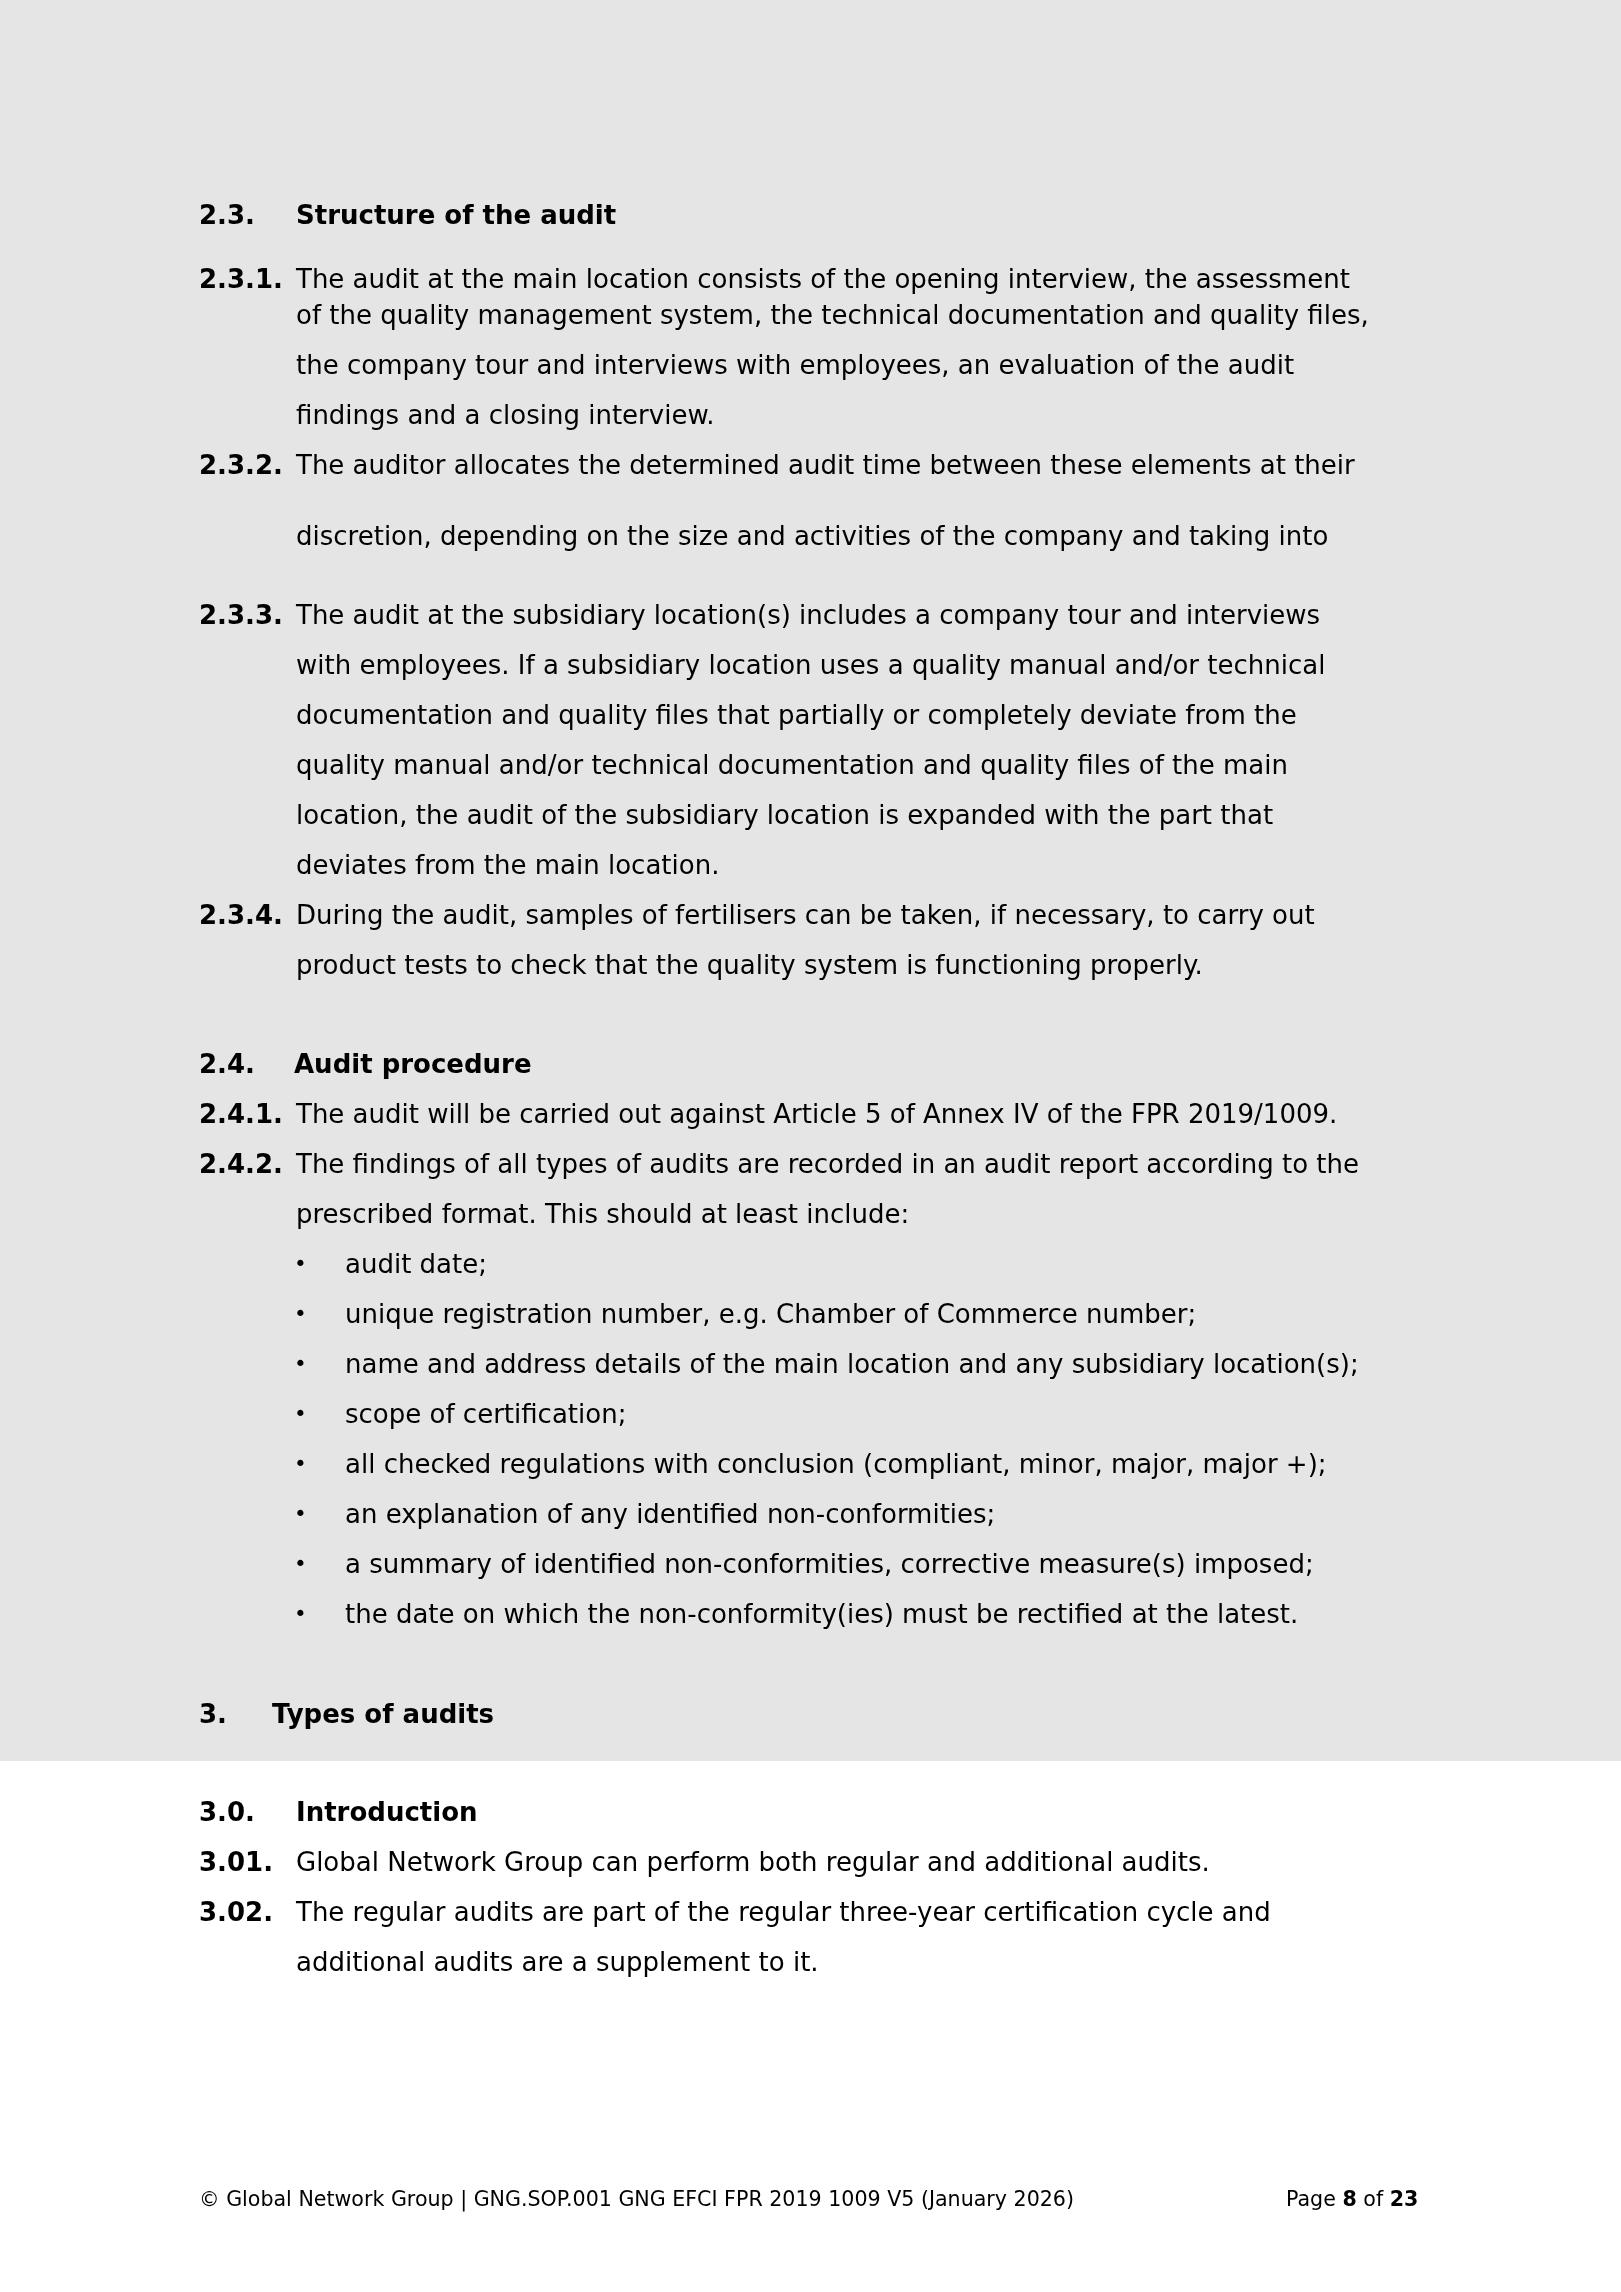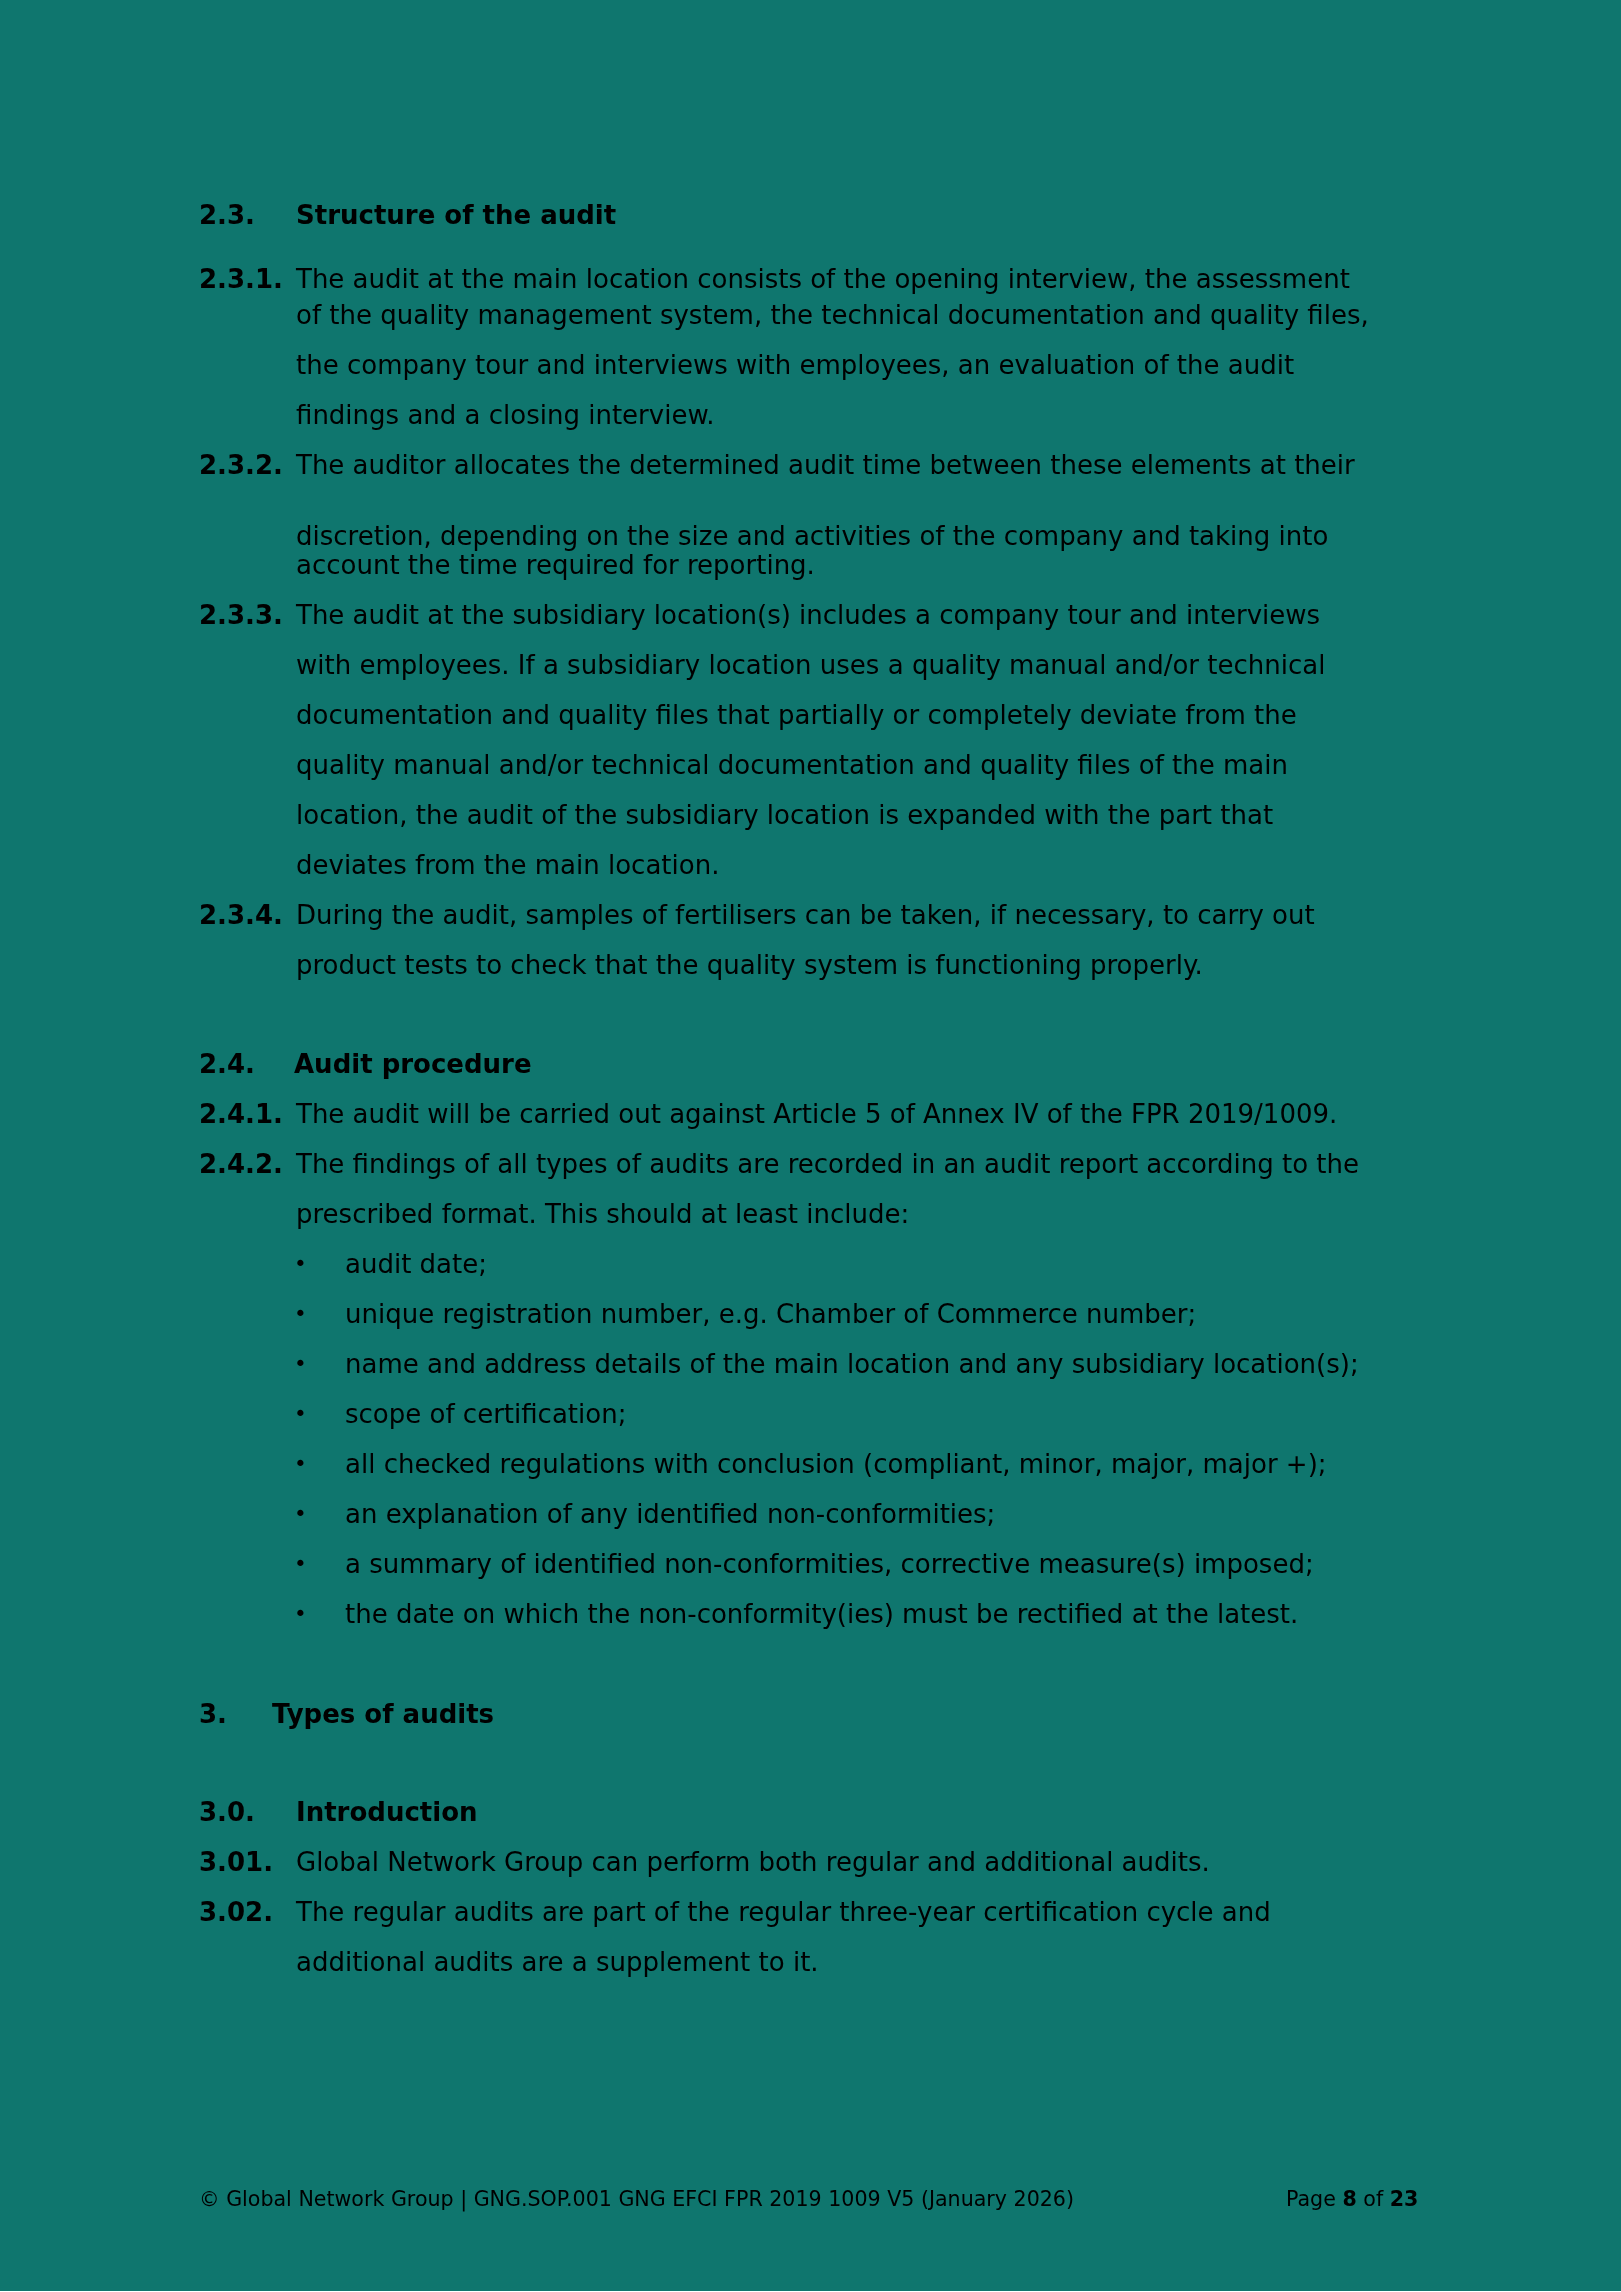--- a/index.html
+++ b/index.html
@@ -1,18 +1,18 @@
 <!DOCTYPE html>
 <html><head>
 <meta charset="utf-8">
 <style>
   html, body { margin: 0; padding: 0; background: #ffffff; }
   body { width: 1621px; height: 2293px; position: relative; overflow: hidden;
          font-family: "DejaVu Sans", sans-serif; color: #000000; }
-  .page { position: absolute; left: 0; top: 0; width: 1621px; height: 2291px; background: #0f766e; }
+  .page { position: absolute; left: 0; top: 0; width: 1621px; height: 1761px; background: #e5e5e5; }
   .row { position: absolute; left: 0; width: 1621px; height: 50px; line-height: 50px;
          font-size: 26px; white-space: nowrap; }
   .num { position: absolute; left: 199px; top: 0; font-weight: bold; }
   .txt { position: absolute; left: 296px; top: 0; }
   .head { font-weight: bold; }
   .bul { position: absolute; left: 294px; top: 0; font-size: 21.6px; }
   .btxt { position: absolute; left: 345px; top: 0; }
   .footer { position: absolute; top: 2180px; height: 39px; line-height: 39px; font-size: 20.6px; white-space: nowrap; }
   .footer-left { left: 199px; }
   .footer-right { left: 1286px; }
@@ -41,23 +41,20 @@
   <div class="row" style="top:390px;">
     <span class="txt">findings and a closing interview.</span>
   </div>
 
   <div class="row" style="top:440px;">
     <span class="num">2.3.2.</span>
     <span class="txt">The auditor allocates the determined audit time between these elements at their</span>
   </div>
   <div class="row" style="top:511px;">
     <span class="txt">discretion, depending on the size and activities of the company and taking into</span>
-  </div>
-  <div class="row" style="top:540px;">
-    <span class="txt">account the time required for reporting.</span>
   </div>
 
   <div class="row" style="top:590px;">
     <span class="num">2.3.3.</span>
     <span class="txt">The audit at the subsidiary location(s) includes a company tour and interviews</span>
   </div>
   <div class="row" style="top:640px;">
     <span class="txt">with employees. If a subsidiary location uses a quality manual and/or technical</span>
   </div>
   <div class="row" style="top:690px;">

